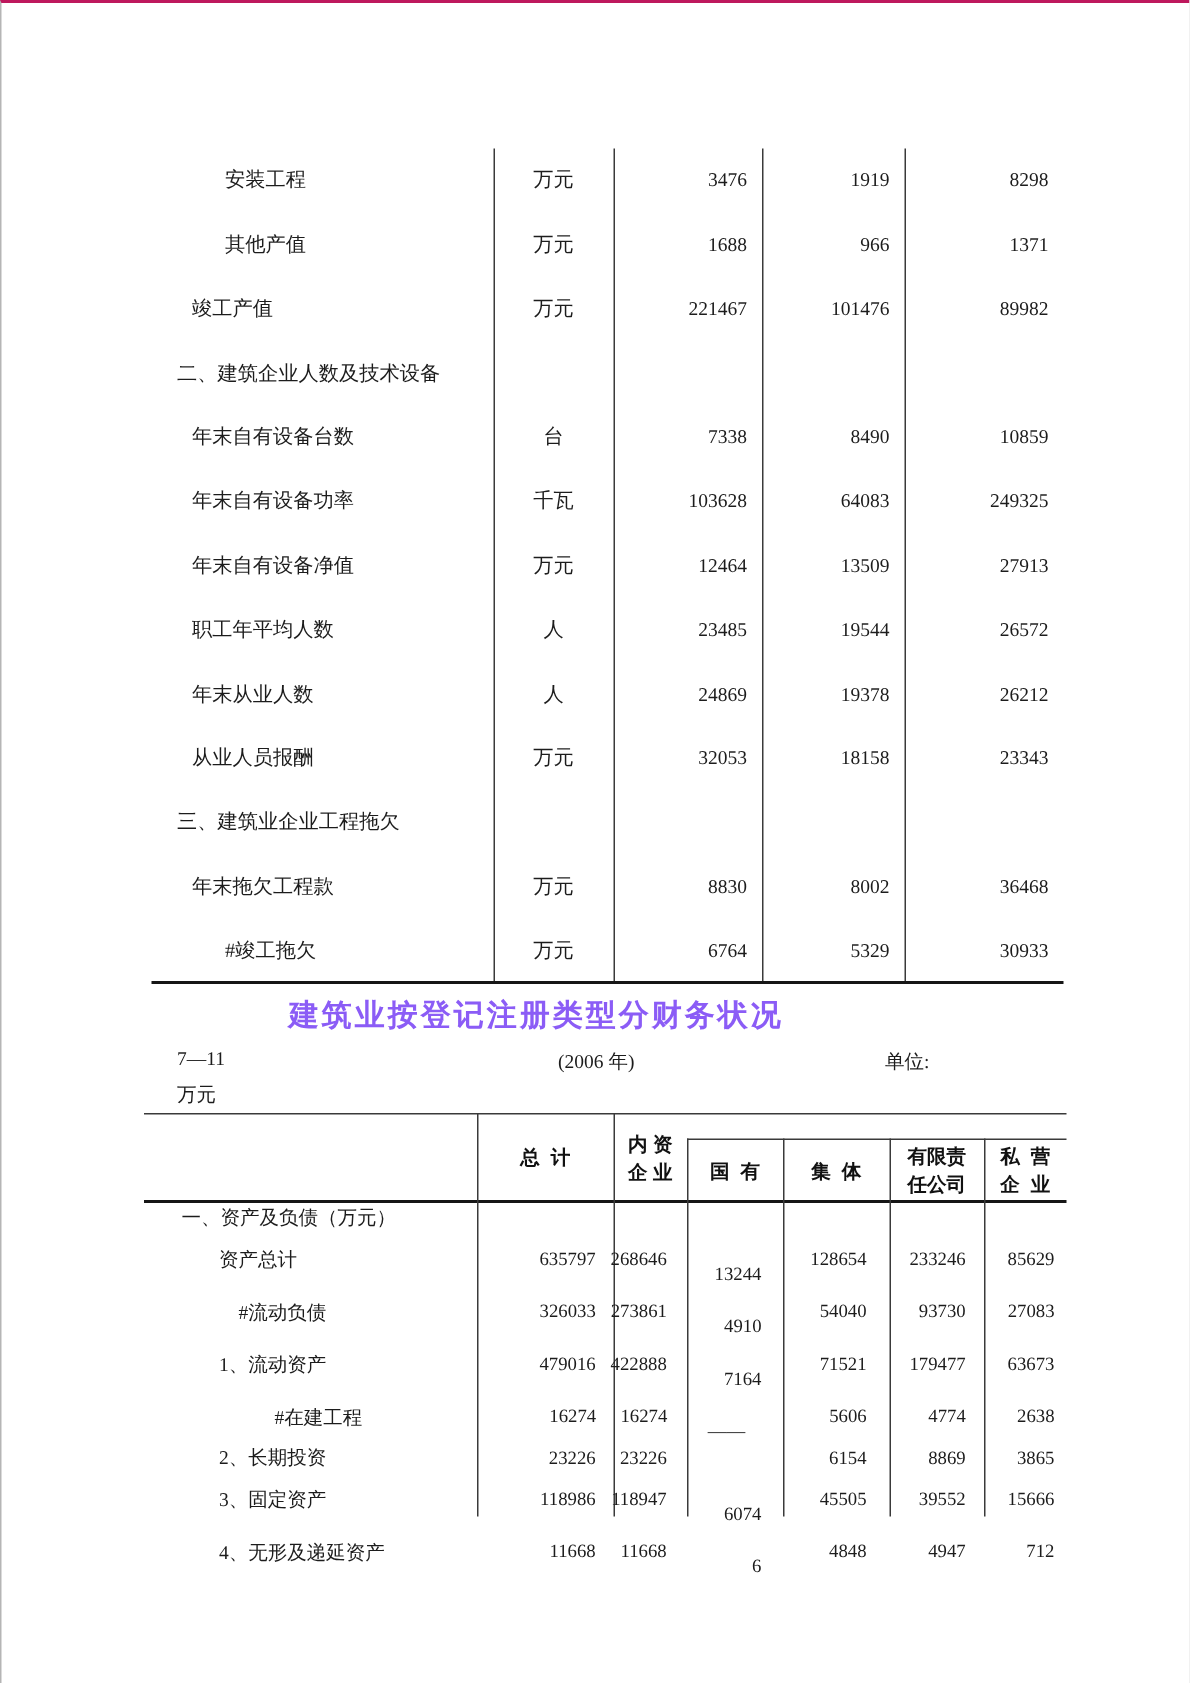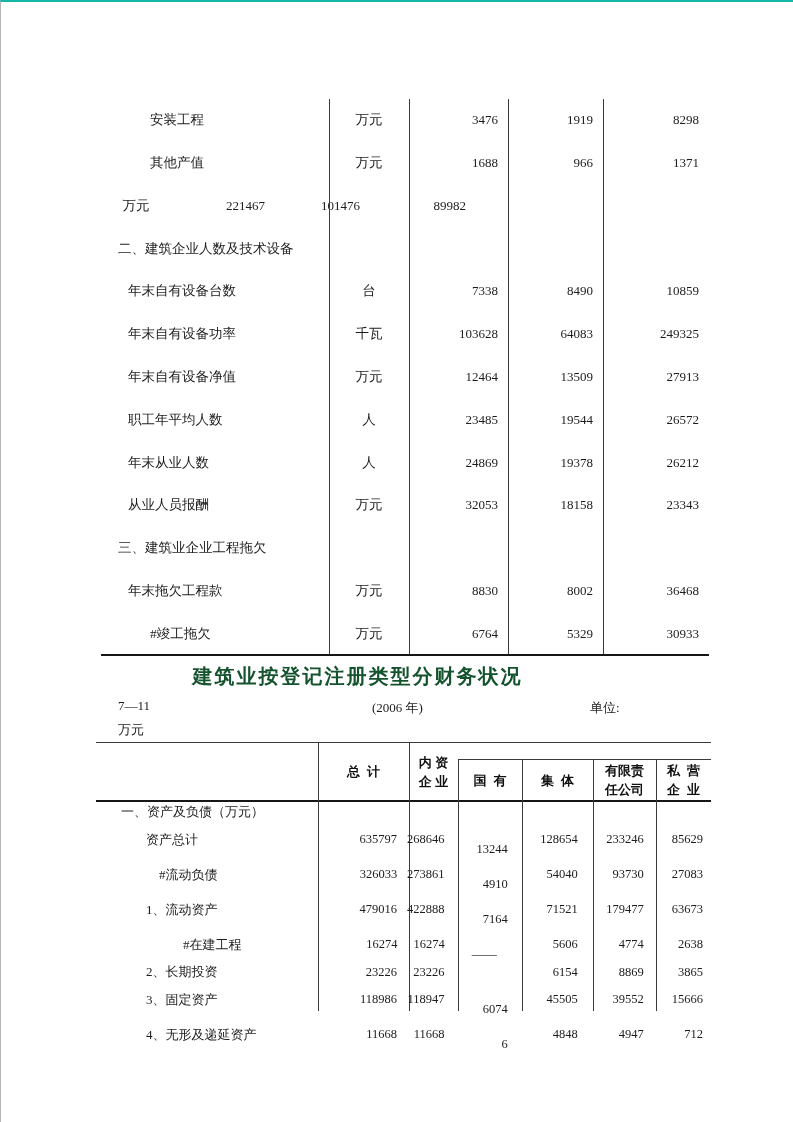--- a/index.html
+++ b/index.html
@@ -1,21 +1,21 @@
 <!DOCTYPE html>
 <html><head>
 <meta charset="utf-8">
 <style>
   html,body{margin:0;padding:0;background:#e8e8e8;}
   .page{
     position:relative;
     width:793px;height:1122px;
     background:#ffffff;
     box-sizing:border-box;
-    border-top:2px solid #14b8a6;
+    border-top:2px solid #be185d;
     border-left:1px solid #b5b5b5;
     font-family:"Liberation Serif","DejaVu Serif",serif;
     color:#1c1c1c;
     overflow:hidden;
   }
   .vline{position:absolute;width:1px;background:#3a3a3a;}
   .hline{position:absolute;height:1px;background:#3a3a3a;}
   .hline.thick{height:2px;background:#161616;}
 
   
@@ -33,21 +33,21 @@
   .t1-row .val{text-align:right;padding-right:10px;font-size:13px;}
   .t1-row .label.ind0{padding-left:22px;}
   .t1-row .label.ind1{padding-left:32px;}
   .t1-row .label.ind2{padding-left:54px;}
 
   
   .title{
     position:absolute;left:0;top:661px;width:713px;
     text-align:center;
     font-family:"Liberation Sans","DejaVu Sans",sans-serif;
-    font-weight:bold;font-size:20px;letter-spacing:2px;color:#14532d;
+    font-weight:bold;font-size:20px;letter-spacing:2px;color:#8b5cf6;
   }
   .meta{position:absolute;font-size:13px;}
   .meta.tno{left:117px;top:696px;}
   .meta.year{left:0;top:697px;width:793px;text-align:center;}
   .meta.unitlab{left:589px;top:697px;}
   .meta.unitval{left:117px;top:719px;}
 
   
   .t2-head{position:absolute;font-family:"Liberation Sans","DejaVu Sans",sans-serif;
     font-weight:bold;font-size:13px;color:#111;
@@ -90,20 +90,21 @@
 
   <div class="t1-row">
     <div class="cell label ind2">其他产值</div>
     <div class="cell unit">万元</div>
     <div class="cell val v1">1688</div>
     <div class="cell val v2">966</div>
     <div class="cell val v3">1371</div>
   </div>
 
   <div class="t1-row">
+    <div class="cell label ind1">竣工产值</div>
     <div class="cell unit">万元</div>
     <div class="cell val v1">221467</div>
     <div class="cell val v2">101476</div>
     <div class="cell val v3">89982</div>
   </div>
 
   <div class="t1-row">
     <div class="cell label ind0">二、建筑企业人数及技术设备</div>
     <div class="cell unit"></div>
     <div class="cell val v1"></div>

